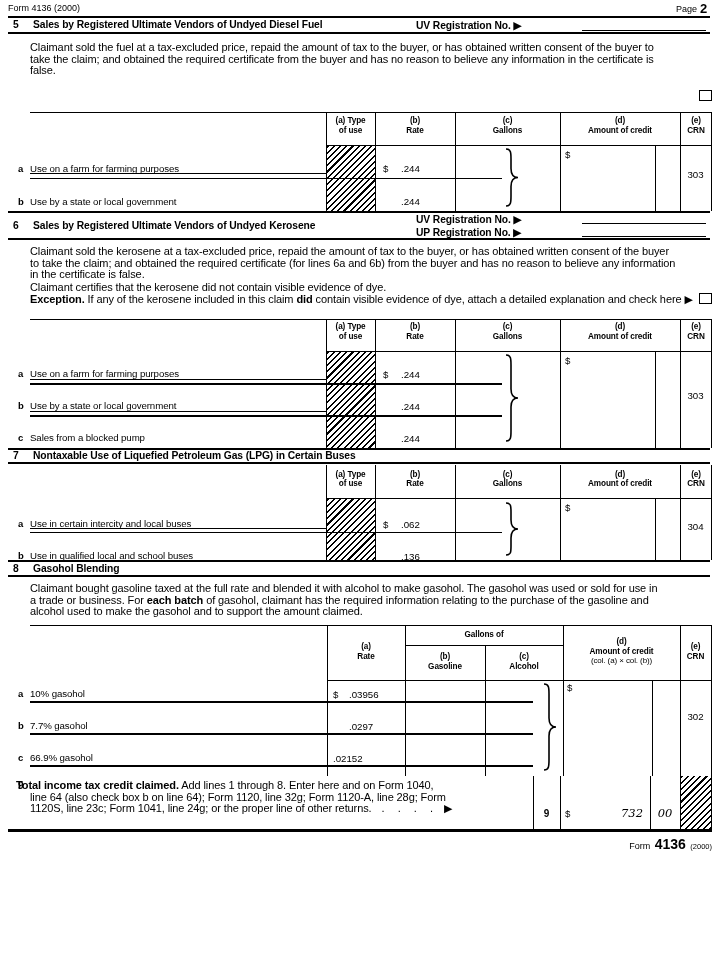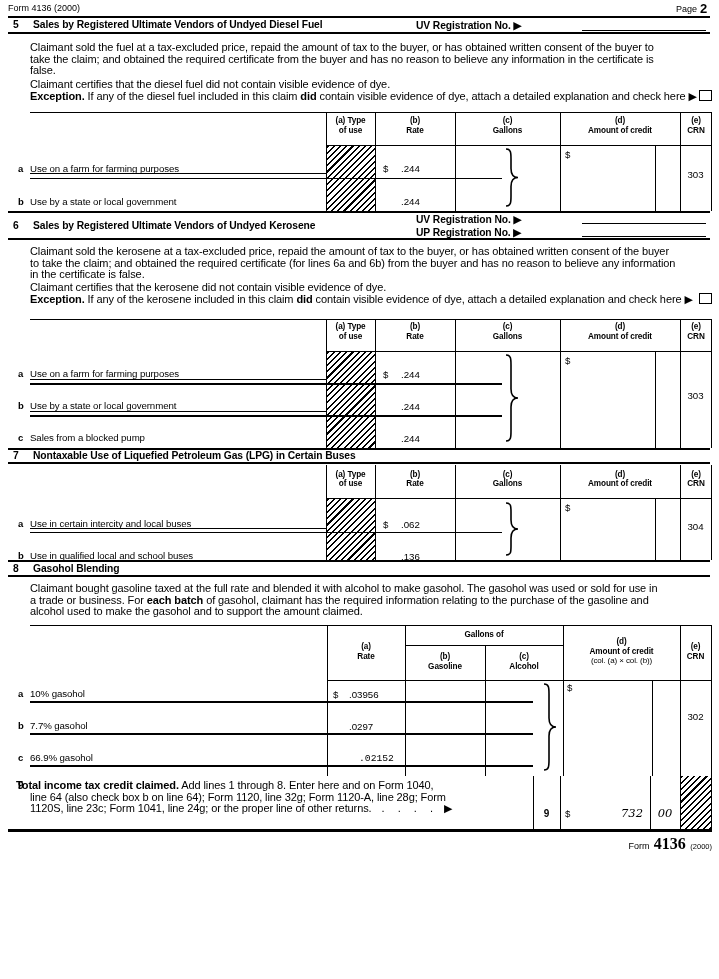--- a/index.html
+++ b/index.html
@@ -35,22 +35,20 @@
   <div class="secbar" style="top:16px;height:14px;">
     <div class="a bartxt" style="left:5px;top:1px;">5</div>
     <div class="a bartxt" style="left:25px;top:1px;">Sales by Registered Ultimate Vendors of Undyed Diesel Fuel</div>
     <div class="a bartxt" style="left:408px;top:1px;">UV Registration No. ▶</div>
     <div class="hl" style="left:574px;top:11.5px;width:124px;height:1.3px;"></div>
   </div>
 
   <div class="a t" style="left:30px;top:42px;">Claimant sold the fuel at a tax-excluded price, repaid the amount of tax to the buyer, or has obtained written consent of the buyer to</div>
   <div class="a t" style="left:30px;top:53.5px;">take the claim; and obtained the required certificate from the buyer and has no reason to believe any information in the certificate is</div>
   <div class="a t" style="left:30px;top:65px;">false.</div>
-  <div class="a t" style="left:30px;top:79px;">Claimant certifies that the diesel fuel did not contain visible evidence of dye.</div>
-  <div class="a t" style="left:30px;top:91px;"><span class="b">Exception.</span><span> If any of the diesel fuel included in this claim </span><span class="b">did</span><span> contain visible evidence of dye, attach a detailed explanation and check here </span><span>▶</span></div>
   <div class="checkbox" style="left:699px;top:90px;"></div>
 
   <div class="a" style="left:8px;top:112px;width:704px;height:99px;">
     <div class="hl" style="left:22px;top:0;width:682px;"></div>
     <div class="hl" style="left:318px;top:33px;width:386px;"></div>
     <div class="vl" style="left:318px;top:0;height:99px;"></div>
     <div class="vl" style="left:367px;top:0;height:99px;"></div>
     <div class="vl" style="left:447px;top:0;height:99px;"></div>
     <div class="vl" style="left:552px;top:0;height:99px;"></div>
     <div class="vl" style="left:647px;top:33px;height:66px;"></div>
@@ -280,21 +278,21 @@
     <div class="rate" style="left:341px;top:64px;">.03956</div>
     <div class="hl" style="left:22px;top:76px;width:503px;height:1.6px;"></div>
 
     <div class="letter" style="left:10px;top:95px;">b</div>
     <div class="lbl" style="left:22px;top:95px;">7.7% gasohol</div>
     <div class="rate" style="left:341px;top:96px;">.0297</div>
     <div class="hl" style="left:22px;top:108px;width:503px;height:1.6px;"></div>
 
     <div class="letter" style="left:10px;top:127px;">c</div>
     <div class="lbl" style="left:22px;top:127px;">66.9% gasohol</div>
-    <div class="rate" style="left:351px;top:128px;font-family:Liberation Mono, monospace;">.02152</div>
+    <div class="rate" style="left:325px;top:128px;">.02152</div>
     <div class="hl" style="left:22px;top:140px;width:503px;height:1.6px;"></div>
 
     <div class="a" style="left:534px;top:58px;">
       <svg width="16" height="88" viewBox="0 0 16 88">
           <path d="M2,1 C7,1 7,5 7,11 L7,35 C7,41 9,44 14,44 C9,44 7,47 7,53 L7,77 C7,83 7,87 2,87" fill="none" stroke="#000" stroke-width="1.6"></path>
         </svg>
     </div>
     <div class="rate" style="left:559px;top:57px;">$</div>
     <div class="crn" style="left:672px;top:86px;">302</div>
   </div>
@@ -313,17 +311,17 @@
     <div class="a t" style="left:22px;top:27px;"><span>1120S, line 23c; Form 1041, line 24g; or the proper line of other returns.</span><span style="letter-spacing:5px;margin-left:10px;">. . . .</span><span style="margin-left:6px;">▶</span></div>
 
     <div class="a b" style="left:525px;width:27px;top:32px;text-align:center;font-size:10px;">9</div>
     <div class="rate" style="left:557px;top:32px;">$</div>
     <div class="a fillval" style="left:560px;width:75px;top:30px;text-align:right;">732</div>
     <div class="a fillval" style="left:642px;width:30px;top:30px;text-align:center;">00</div>
   </div>
 
   <div class="a" style="left:460px;top:835px;width:252px;text-align:right;white-space:nowrap;">
     <span style="font-size:9px;">Form</span>
-    <span class="b" style="font-size:16px;font-family:Liberation Serif, serif;">4136</span>
+    <span class="b" style="font-size:14px;">4136</span>
     <span style="font-size:7.5px;">(2000)</span>
   </div>
 
 </div>
 
 </body></html>

